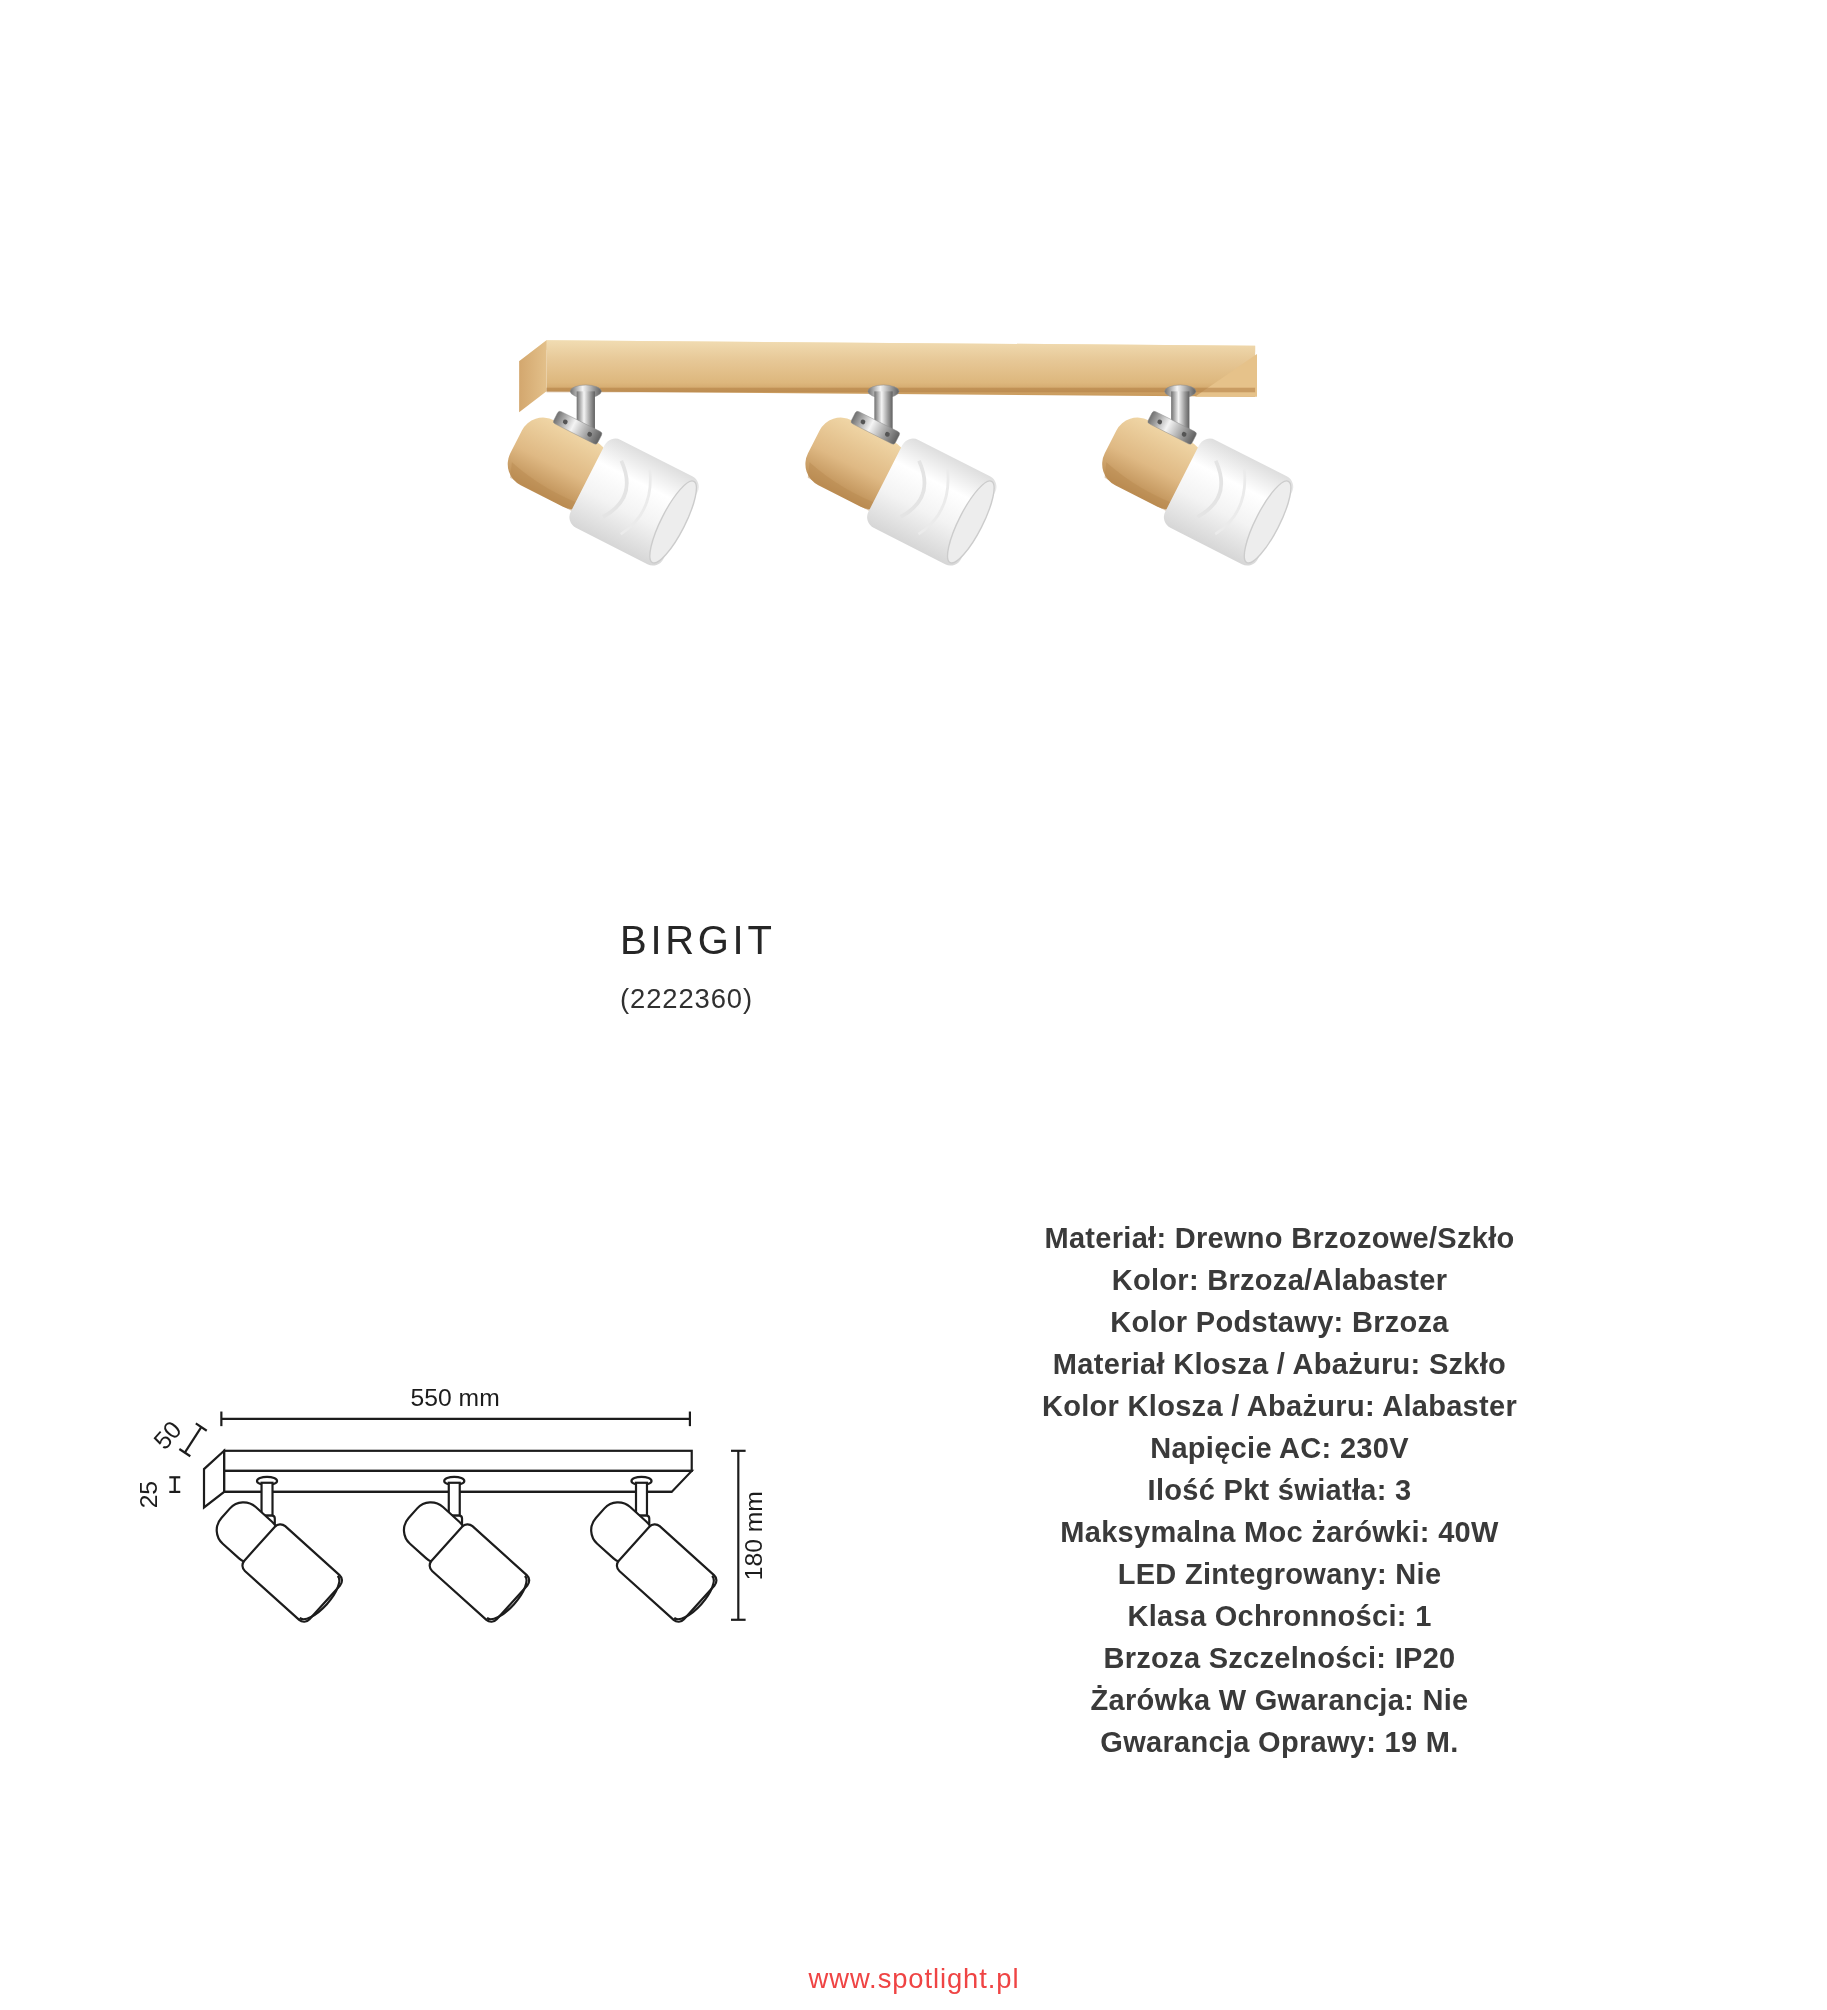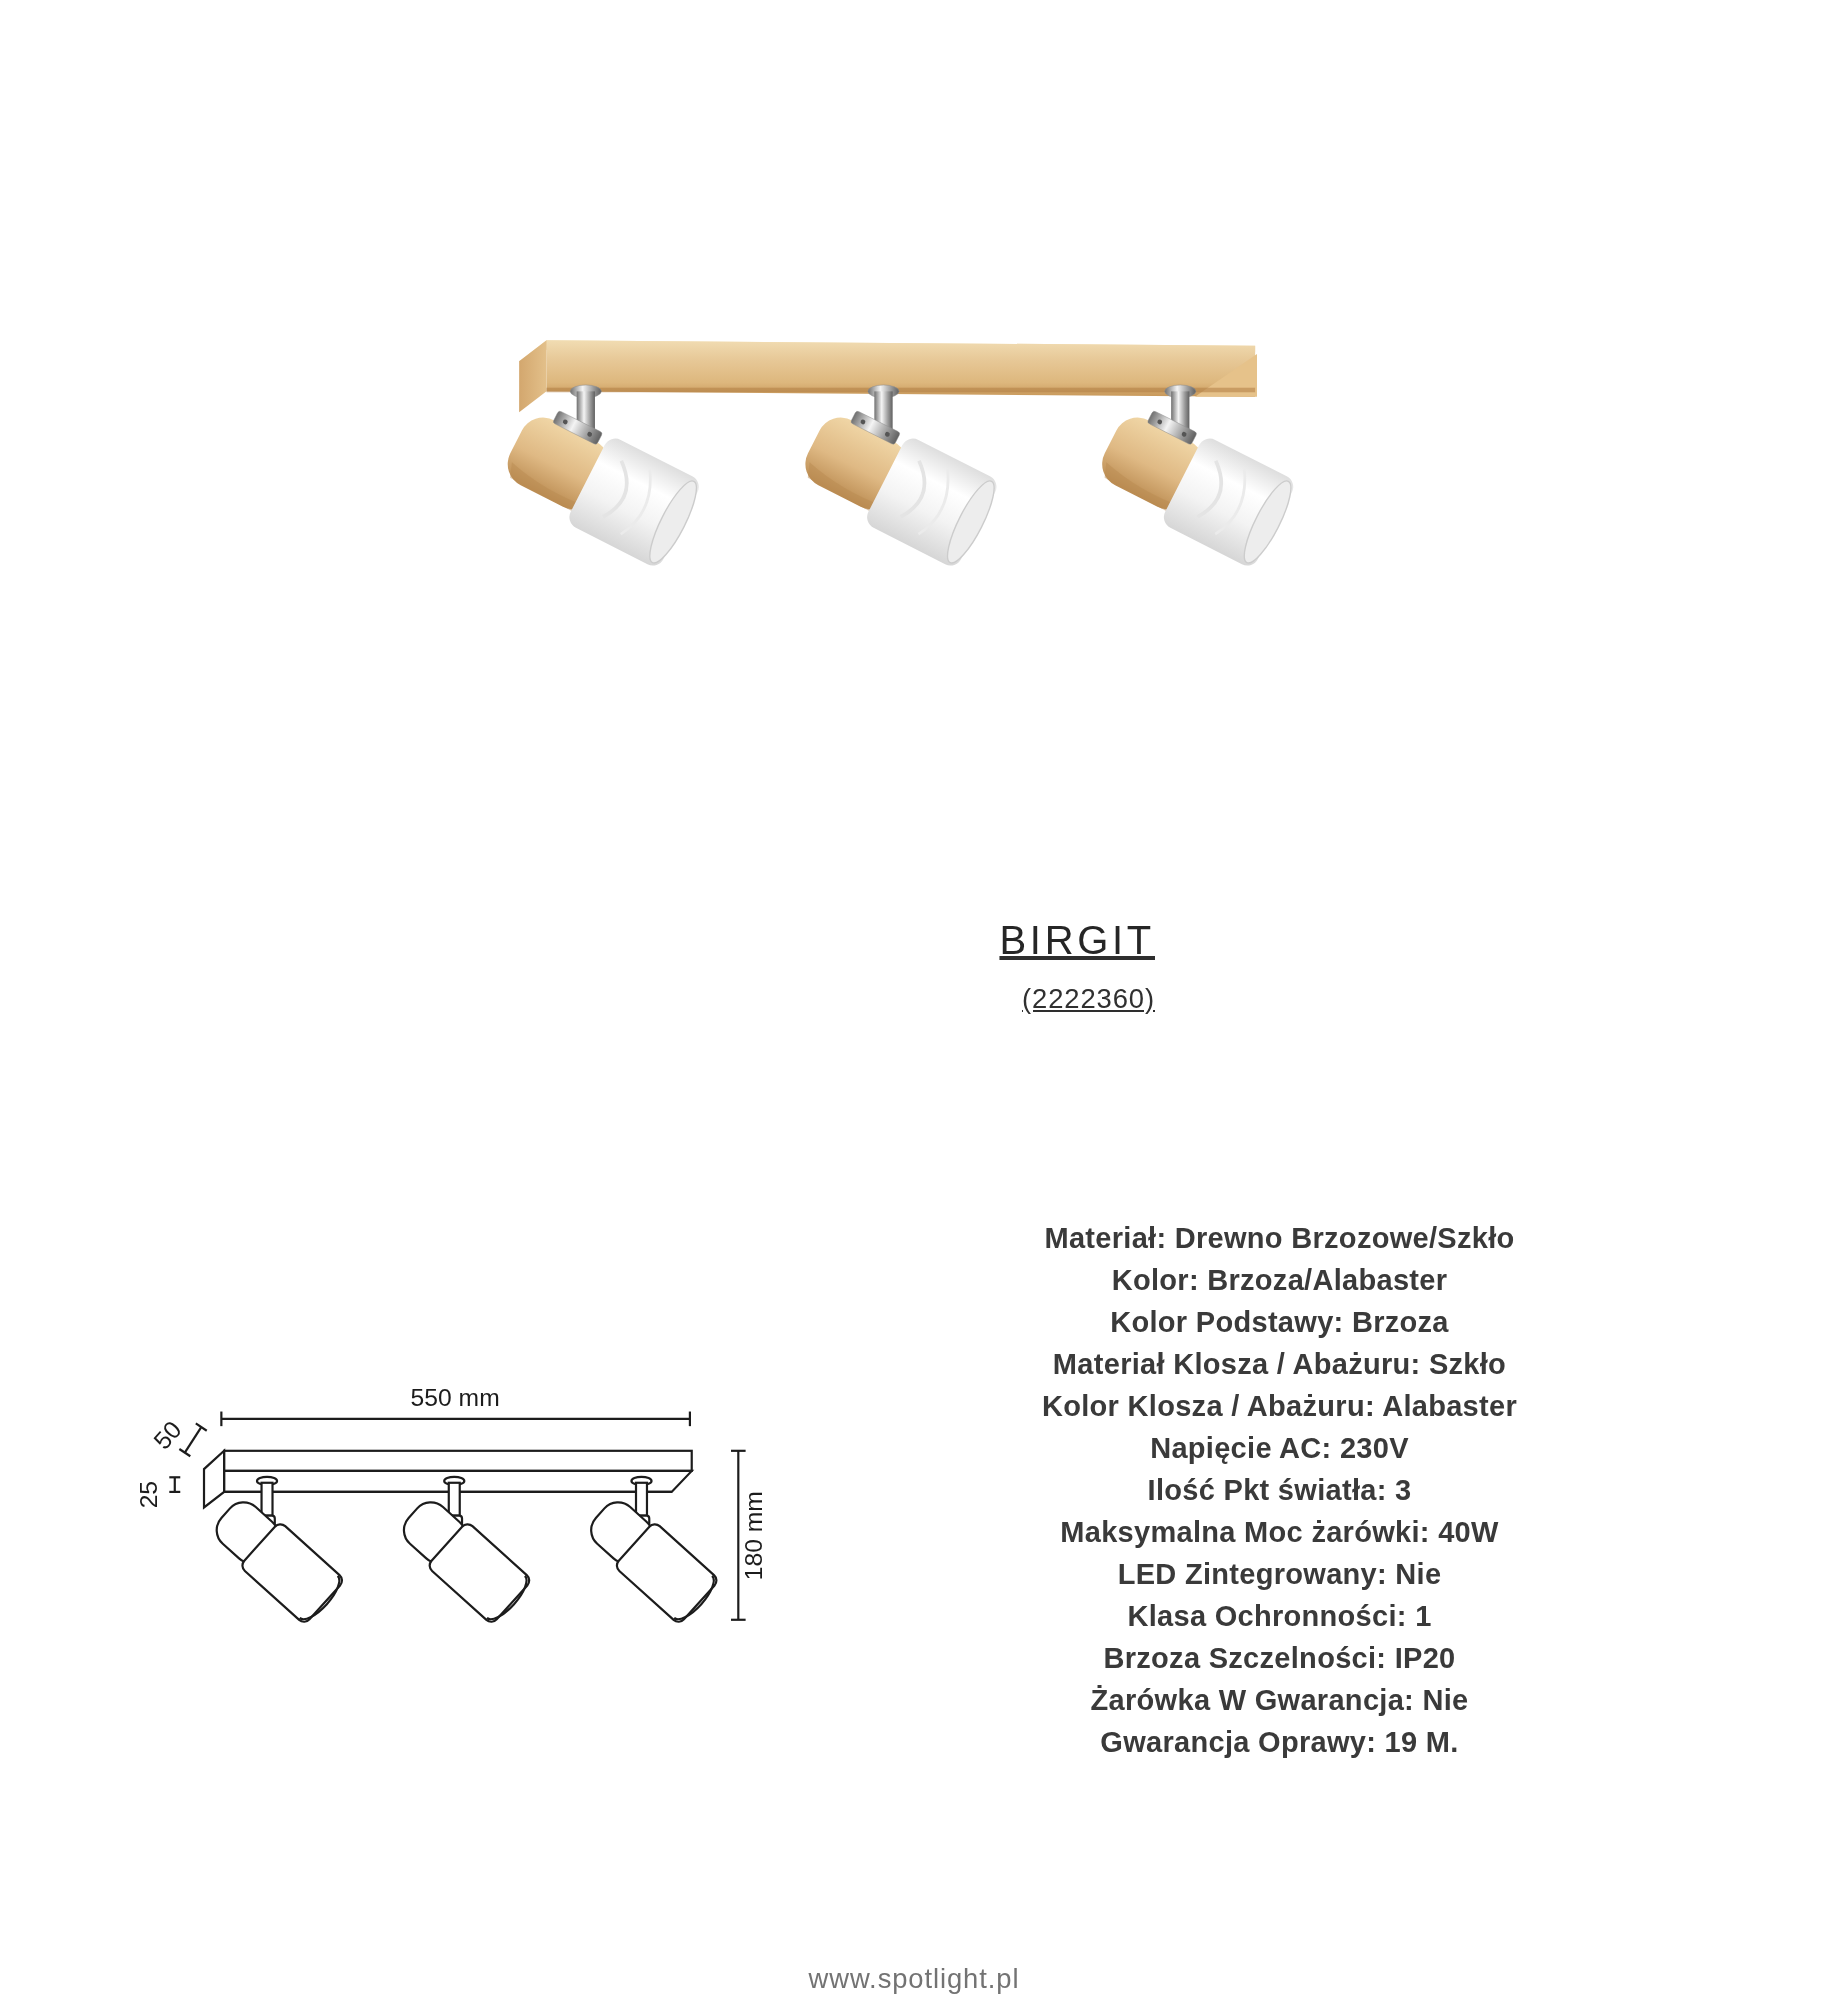--- a/index.html
+++ b/index.html
@@ -2,36 +2,36 @@
 <html style="font-size:14.6px"><head>
 <meta charset="utf-8">
 <style>
   html,body{margin:0;padding:0;}
   body{
     width:1827px;height:2010px;position:relative;background:#ffffff;
     font-family:"Liberation Sans",sans-serif;color:#2e2e2e;overflow:hidden;
   }
   .abs{position:absolute;}
   
-  .title-block{left:607px;top:918px;width:548px;text-align:right;text-decoration:underline;}
+  .title-block{left:620px;top:918px;width:548px;text-align:left;}
   .product-name{
     font-size:40px;font-weight:400;letter-spacing:3.7px;color:#262626;line-height:1.1;
   }
   .product-code{
     font-size:27.4px;font-weight:400;letter-spacing:0.9px;color:#303030;margin-top:21px;
   }
   
   .spec-list{left:914px;top:1217px;width:731px;text-align:center;}
   .spec-line{
     font-size:29px;line-height:42px;color:#3a3a3a;font-weight:700;letter-spacing:0.3px;
     white-space:nowrap;
   }
   
   .footer{left:457px;top:1963px;width:914px;text-align:center;}
-  .footer-url{font-size:27.4px;color:#737373;letter-spacing:0.9px;}
+  .footer-url{font-size:27.4px;color:#ef4444;letter-spacing:0.9px;}
   
   .photo-svg{left:475px;top:227px;}
   .drawing-svg{left:128px;top:1375px;}
   svg text{font-family:"Liberation Sans",sans-serif;}
 </style>
 </head>
 <body>
 
 <svg class="abs photo-svg" width="859" height="347" viewBox="0 0 940 380" aria-hidden="true">
   <defs>

